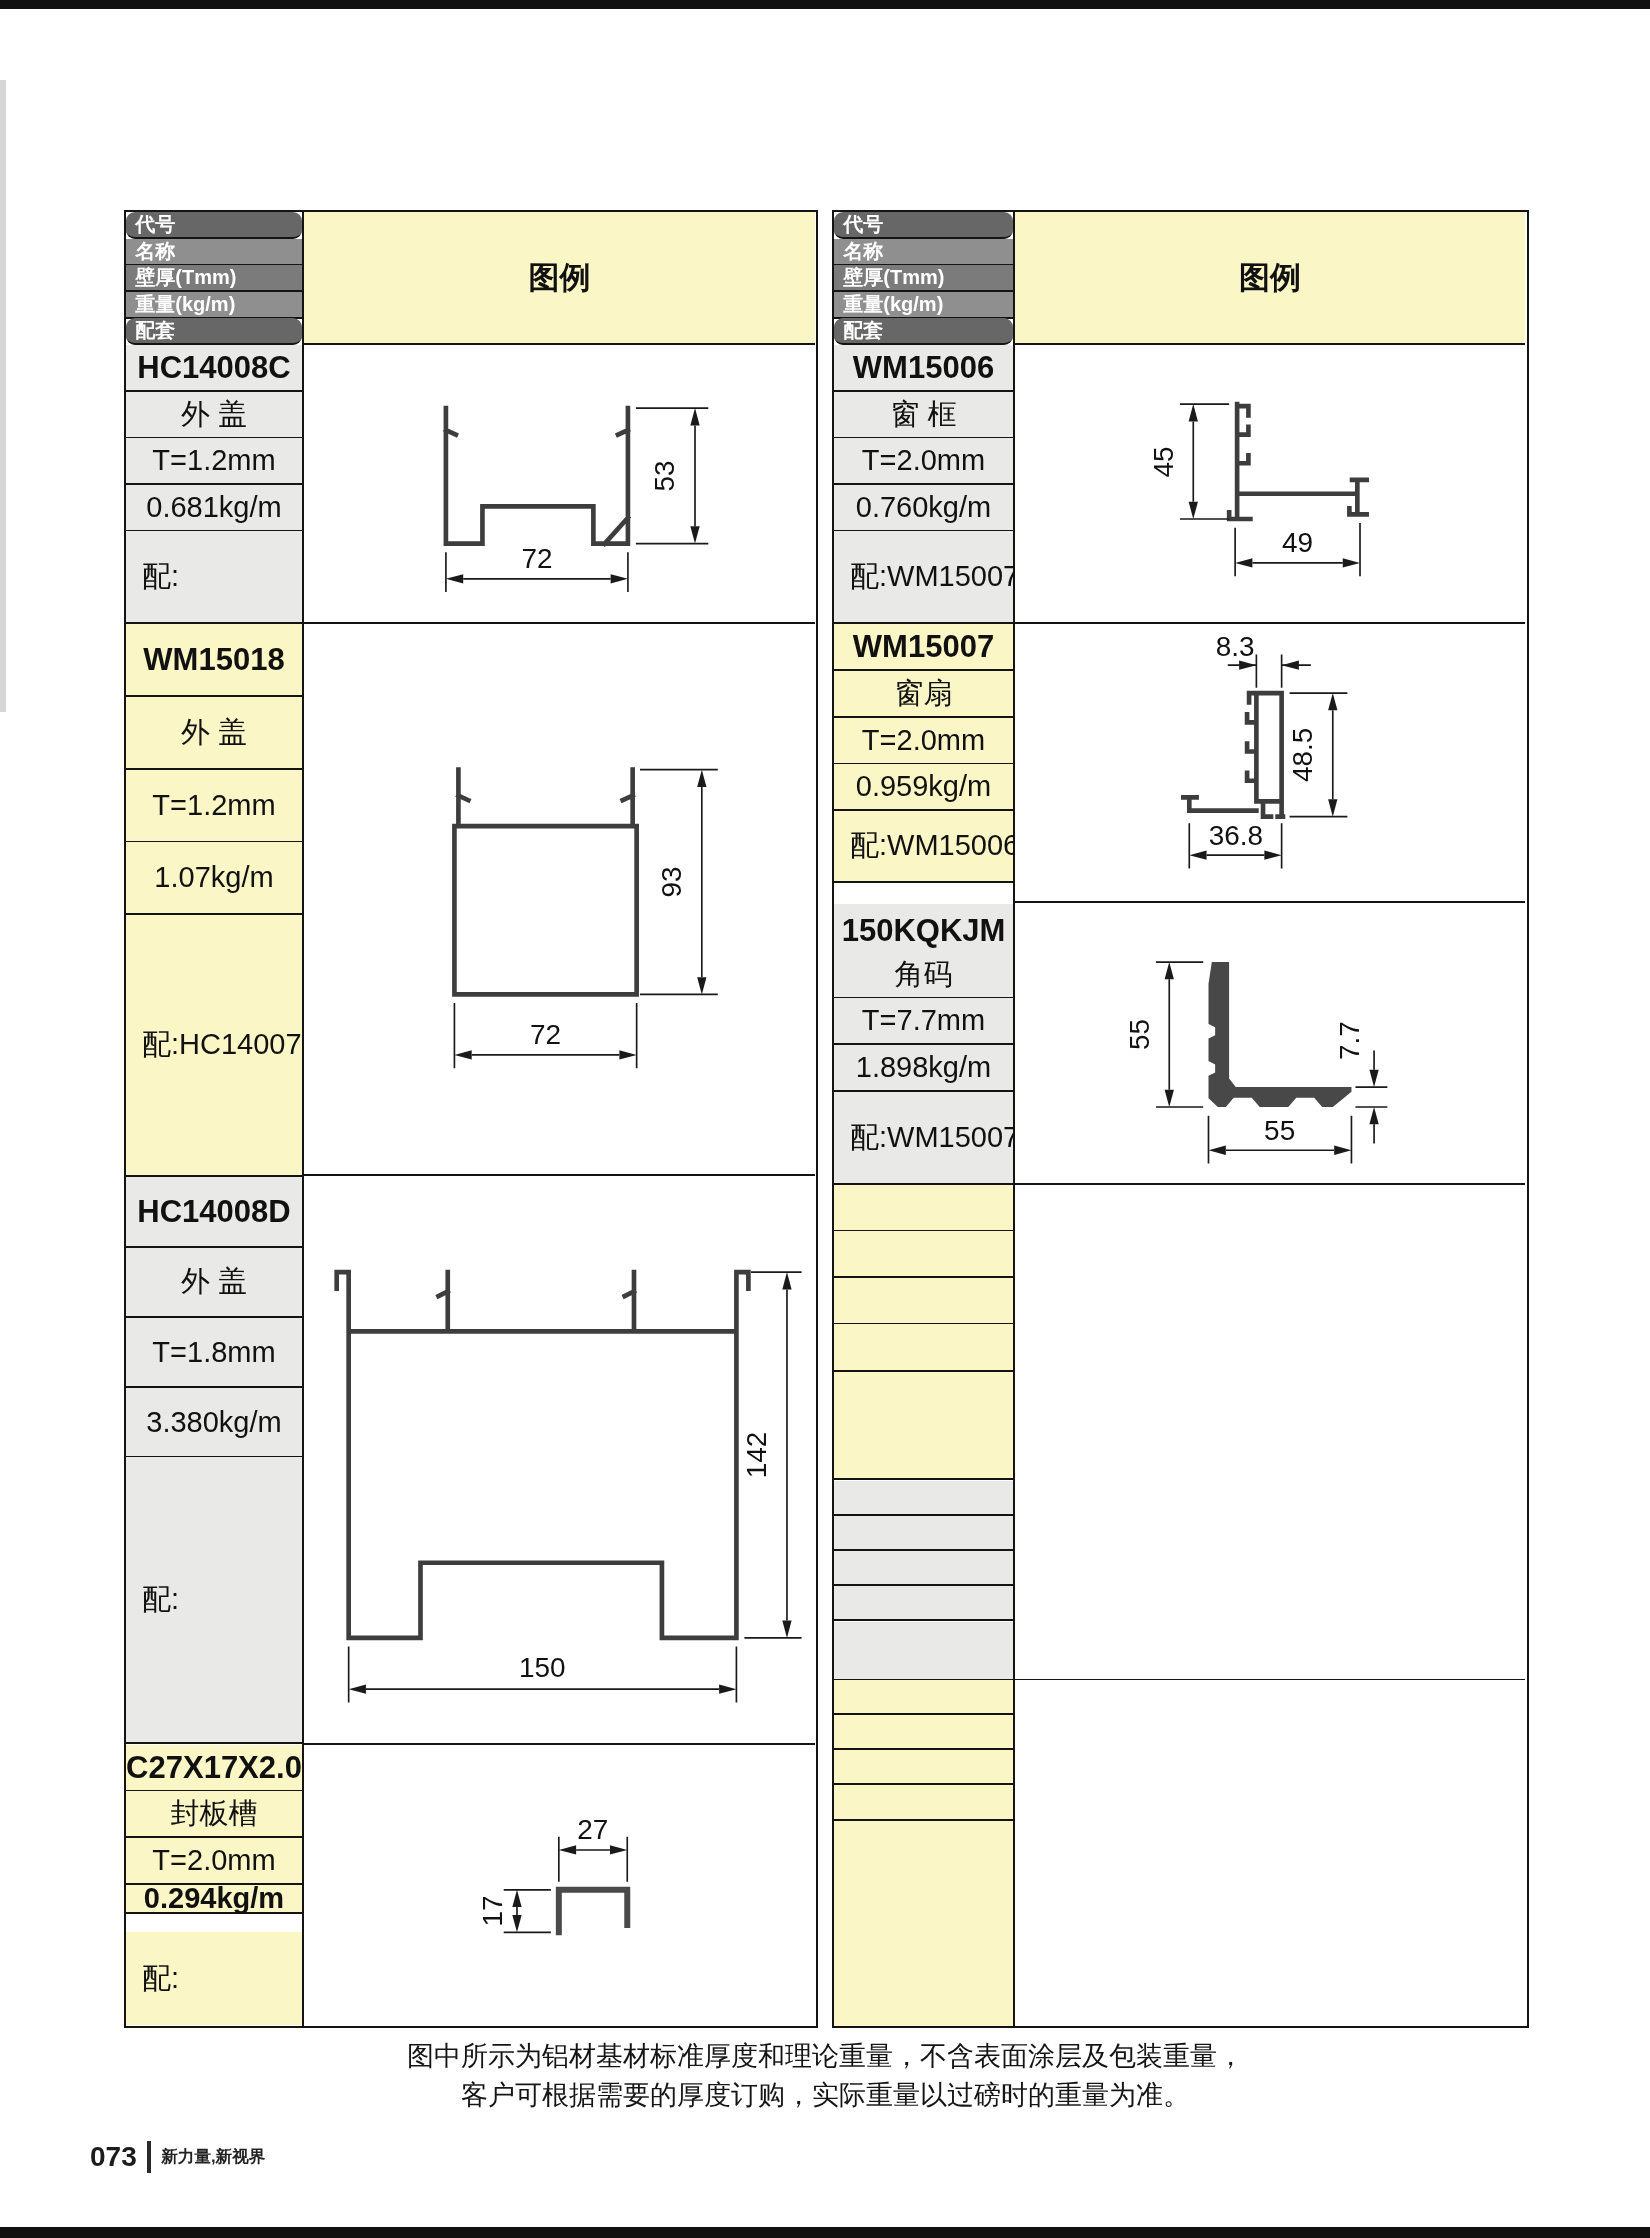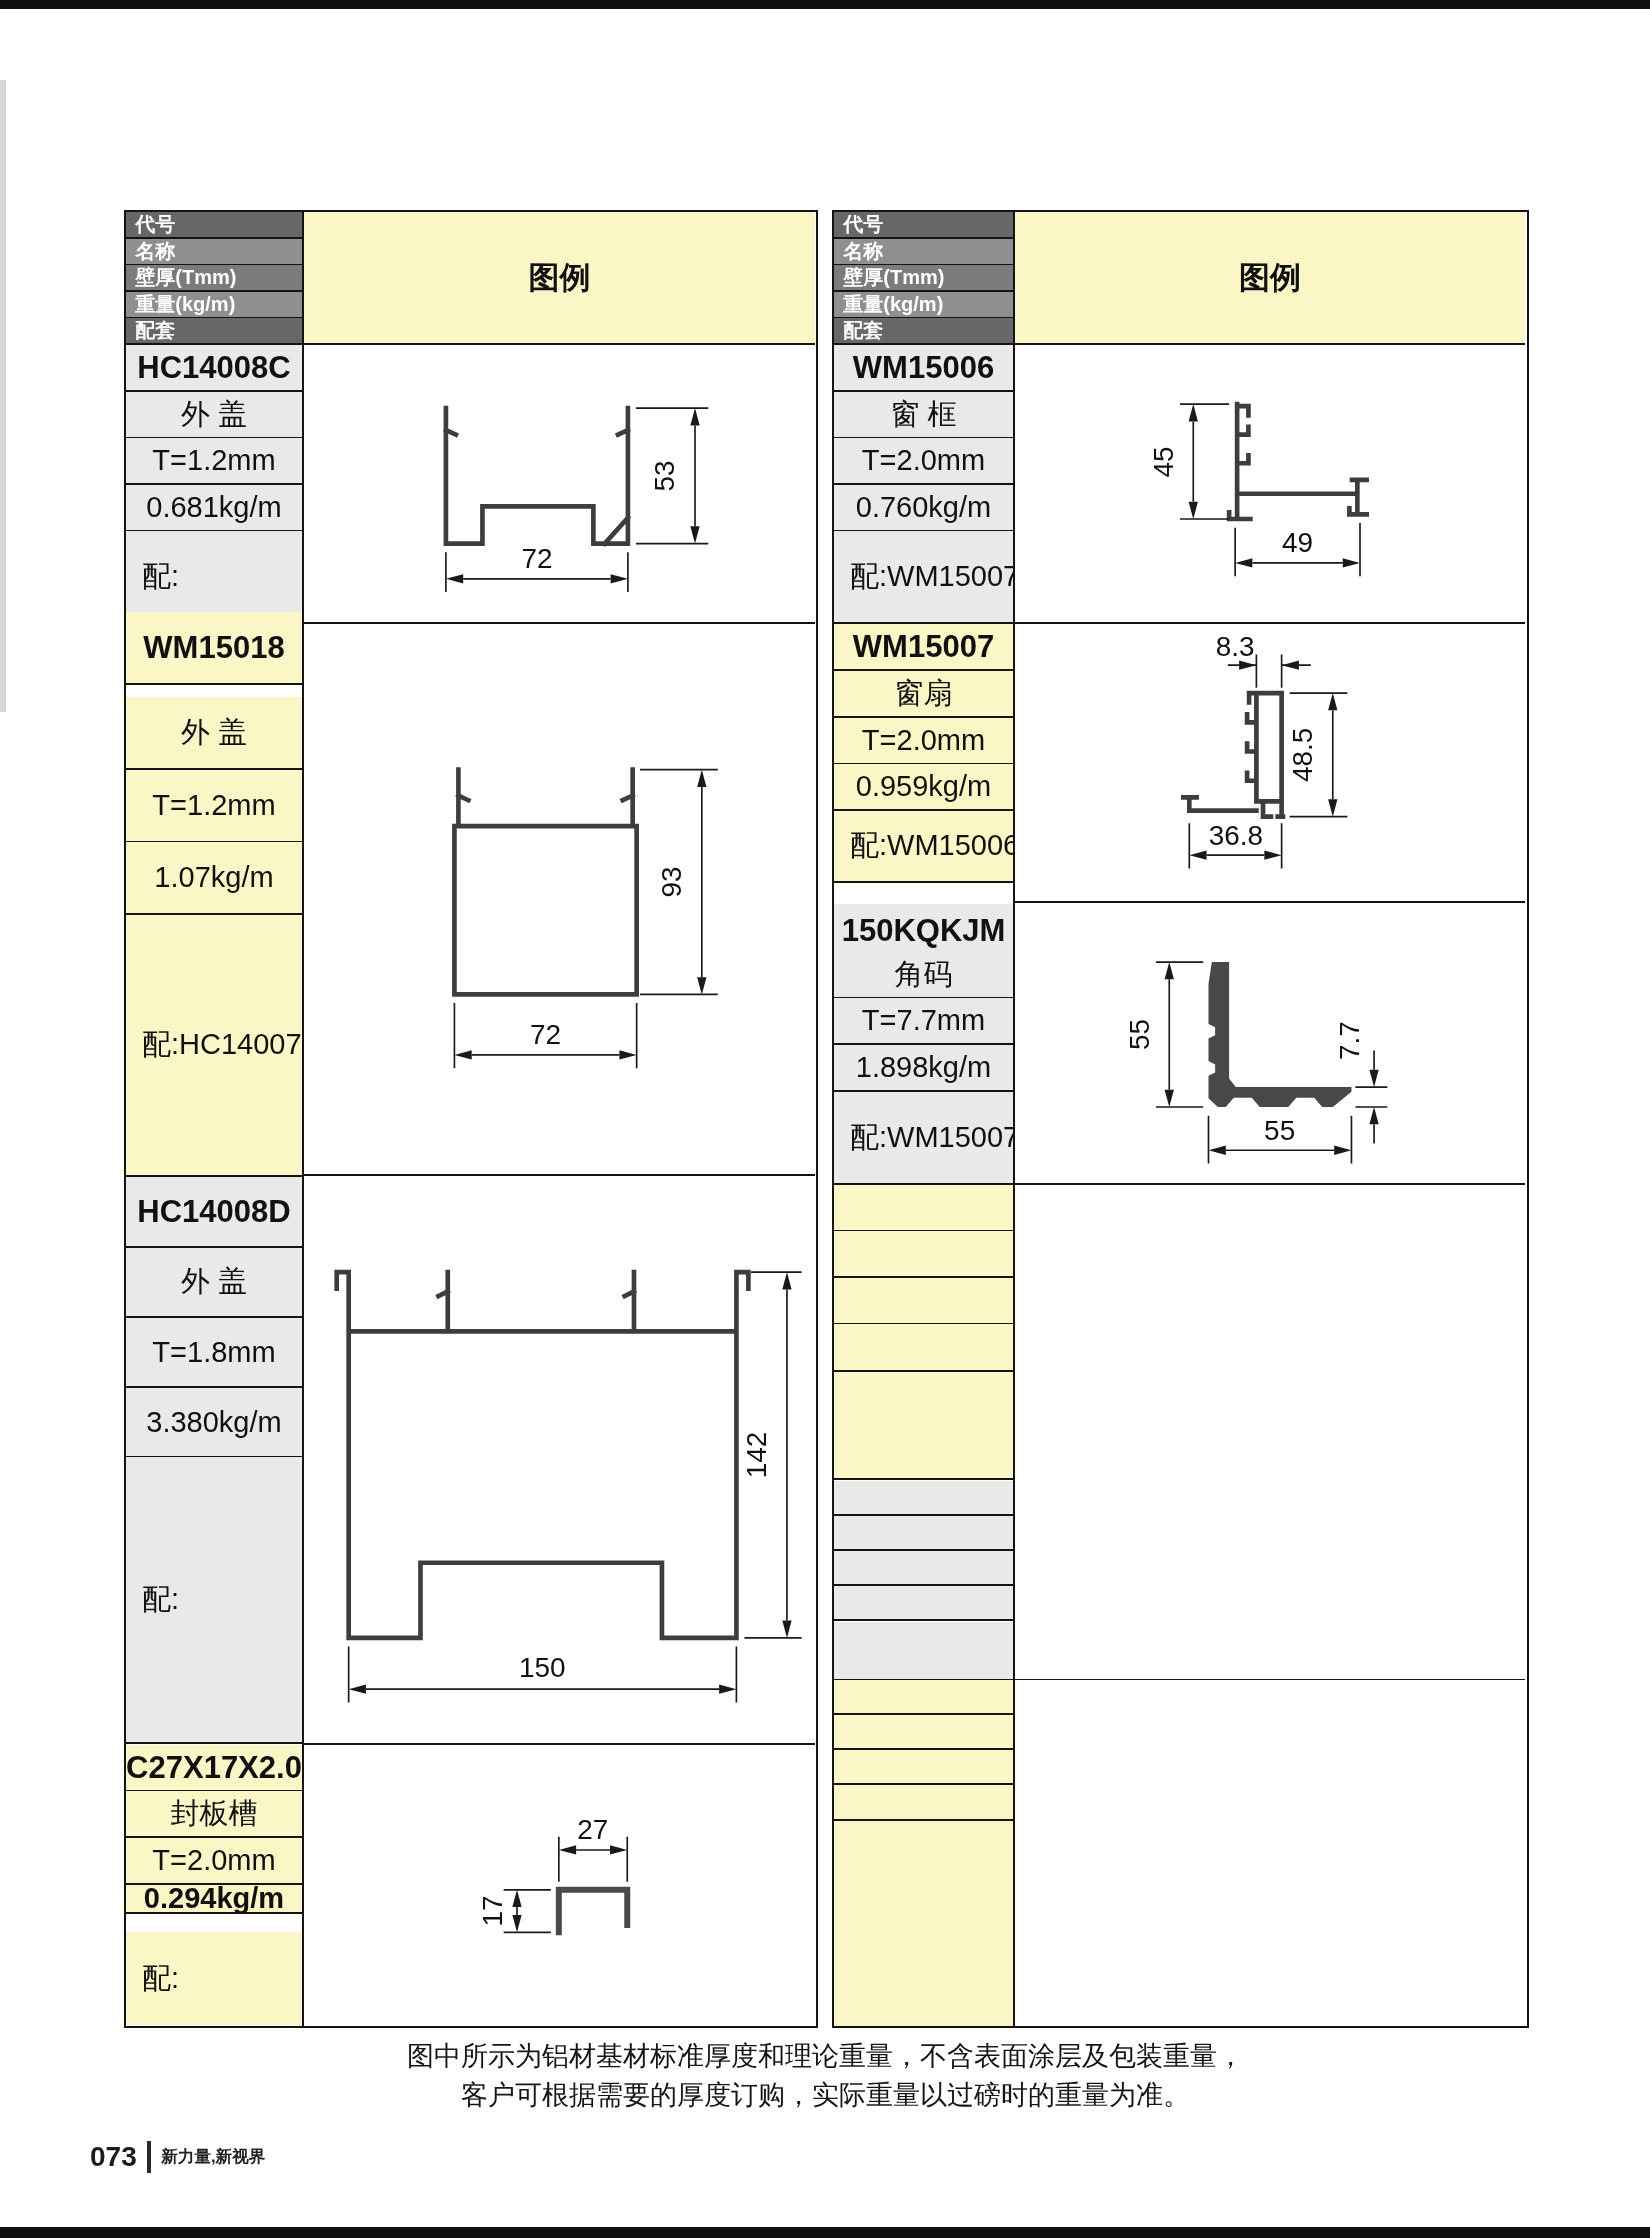--- a/index.html
+++ b/index.html
@@ -8,21 +8,21 @@
   .bar{position:absolute;left:0;width:1651px;background:#101010;}
   .tbl{position:absolute;border:2.7px solid #141414;box-sizing:border-box;background:#fff;}
   .colL{position:absolute;left:0;top:0;bottom:0;border-right:2px solid #141414;box-sizing:border-box;}
   .colR{position:absolute;top:0;bottom:0;right:0;overflow:hidden;}
   .c{position:absolute;left:0;width:100%;box-sizing:border-box;border-bottom:2px solid #141414;
      display:flex;align-items:center;justify-content:center;font-size:29px;}
   .nob{border-bottom:none;}
   .bg-g{background:#e9e9e8;}
   .bg-y{background:#faf6c6;}
   .bg-w{background:#ffffff;}
-  .h1{background:#676767;}
+  .h1{background:#676767;border-radius:9px;}
   .h2{background:#8f8f8f;}
   .h3{background:#7b7b7b;}
   .hdr{color:#fff;font-weight:700;font-size:20px;justify-content:flex-start;padding-left:9.3px;}
   .code{font-weight:700;font-size:31px;}
   .match{justify-content:flex-start;padding-left:16px;}
   .legend{font-weight:700;font-size:31px;}
   .p{fill:none;stroke:#3d3d3d;stroke-width:7;stroke-linecap:square;}
   .pc{fill:none;stroke:#4a4a4a;stroke-width:9;stroke-linecap:square;}
   .pf{fill:#484848;stroke:none;}
   .d{fill:none;stroke:#1a1a1a;stroke-width:2.5;}
@@ -51,21 +51,21 @@
       <div class="c hdr h3" style="top:53px;height:27px;">壁厚(Tmm)</div>
       <div class="c hdr h2" style="top:80px;height:27px;">重量(kg/m)</div>
       <div class="c hdr h1" style="top:106px;height:27px;">配套</div>
 
       <div class="c code bg-g" style="top:133px;height:47px;text-align:right;">HC14008C</div>
       <div class="c bg-g" style="top:180px;height:47px;">外 盖</div>
       <div class="c bg-g" style="top:226px;height:47px;">T=1.2mm</div>
       <div class="c bg-g" style="top:273px;height:47px;">0.681kg/m</div>
       <div class="c match bg-g" style="top:319px;height:93px;">配:</div>
 
-      <div class="c code bg-y" style="top:400px;height:73px;">WM15018</div>
+      <div class="c code bg-y" style="top:412px;height:73px;">WM15018</div>
       <div class="c bg-y" style="top:485px;height:73px;">外 盖</div>
       <div class="c bg-y" style="top:558px;height:73px;">T=1.2mm</div>
       <div class="c bg-y" style="top:630px;height:73px;">1.07kg/m</div>
       <div class="c match bg-y" style="top:703px;height:262px;">配:HC14007</div>
 
       <div class="c code bg-g" style="top:965px;height:71px;">HC14008D</div>
       <div class="c bg-g" style="top:1036px;height:70px;">外 盖</div>
       <div class="c bg-g" style="top:1106px;height:70px;text-align:center;">T=1.8mm</div>
       <div class="c bg-g" style="top:1176px;height:70px;">3.380kg/m</div>
       <div class="c match bg-g" style="top:1245px;height:287px;">配:</div>

